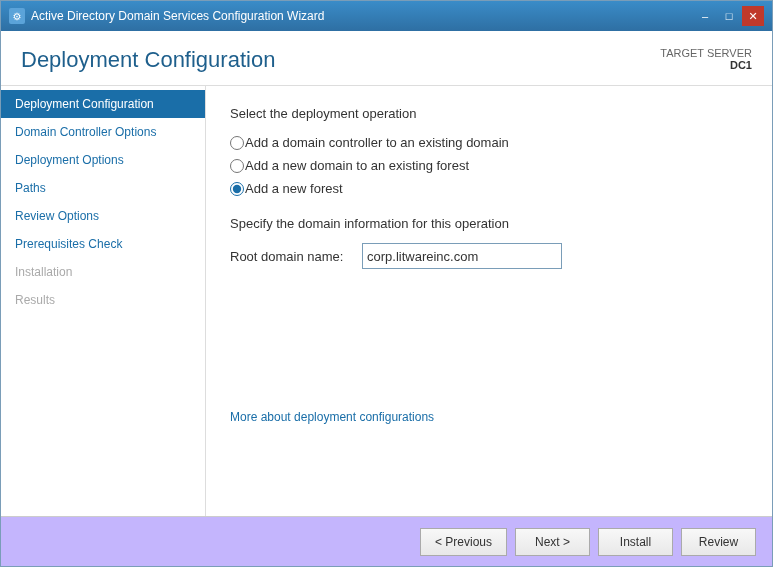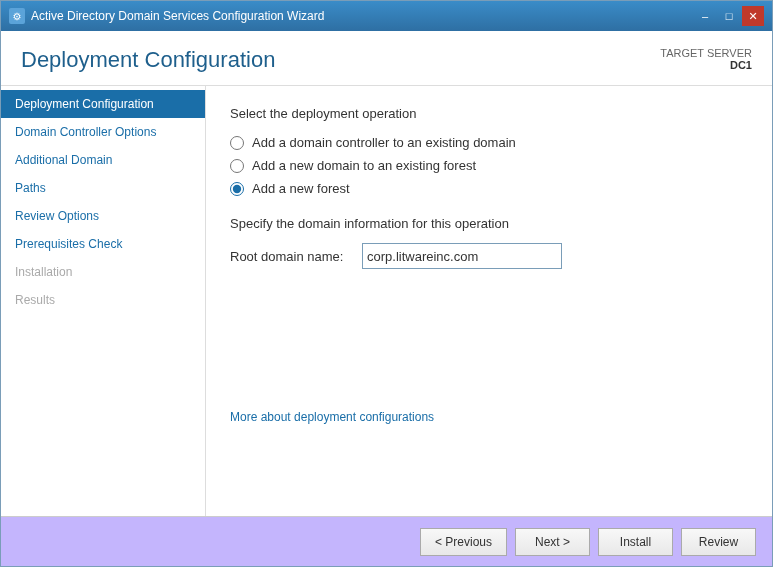--- a/index.html
+++ b/index.html
@@ -136,21 +136,21 @@
     }
     .radio-group {
       display: flex;
       flex-direction: column;
       gap: 8px;
       margin-bottom: 20px;
     }
     .radio-option {
       display: flex;
       align-items: center;
-      gap: 8px;
+      gap: 1px;
       font-size: 13px;
       color: #333;
       cursor: pointer;
     }
     .radio-option input[type="radio"] {
       accent-color: #1a6ea8;
       width: 14px;
       height: 14px;
     }
     .domain-section {
@@ -251,21 +251,21 @@
     <div class="main-content">
 
       <div class="sidebar">
         <div class="sidebar-item active">
           <span>Deployment Configuration</span>
         </div>
         <div class="sidebar-item">
           <span>Domain Controller Options</span>
         </div>
         <div class="sidebar-item">
-          <span>Additional Domain</span>
+          <span>Deployment Options</span>
         </div>
         <div class="sidebar-item">
           <span>Paths</span>
         </div>
         <div class="sidebar-item">
           <span>Review Options</span>
         </div>
         <div class="sidebar-item">
           <span>Prerequisites Check</span>
         </div>

